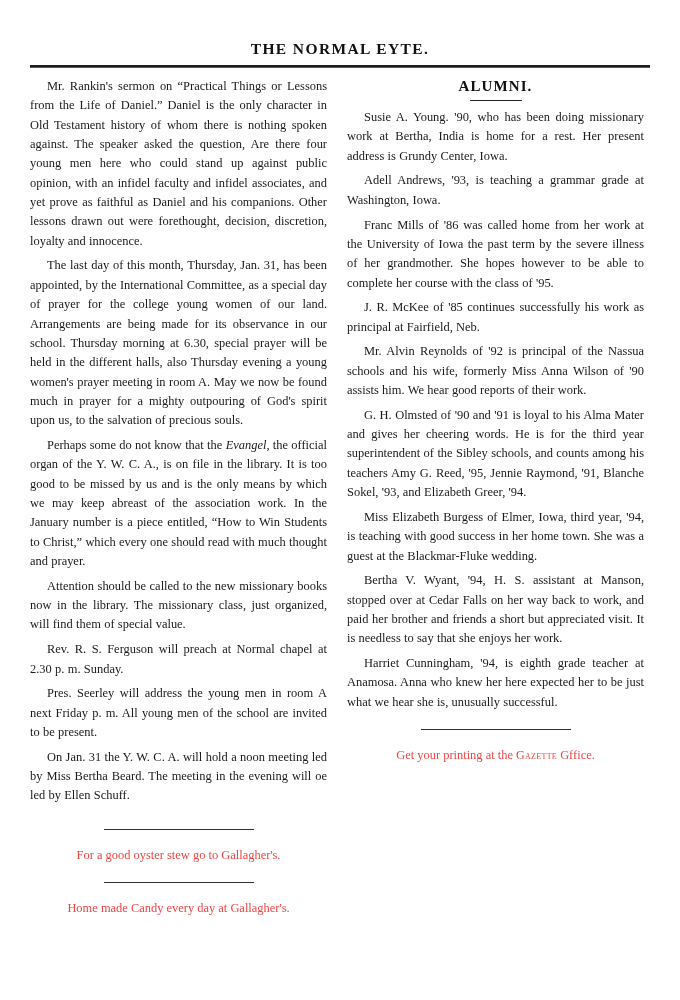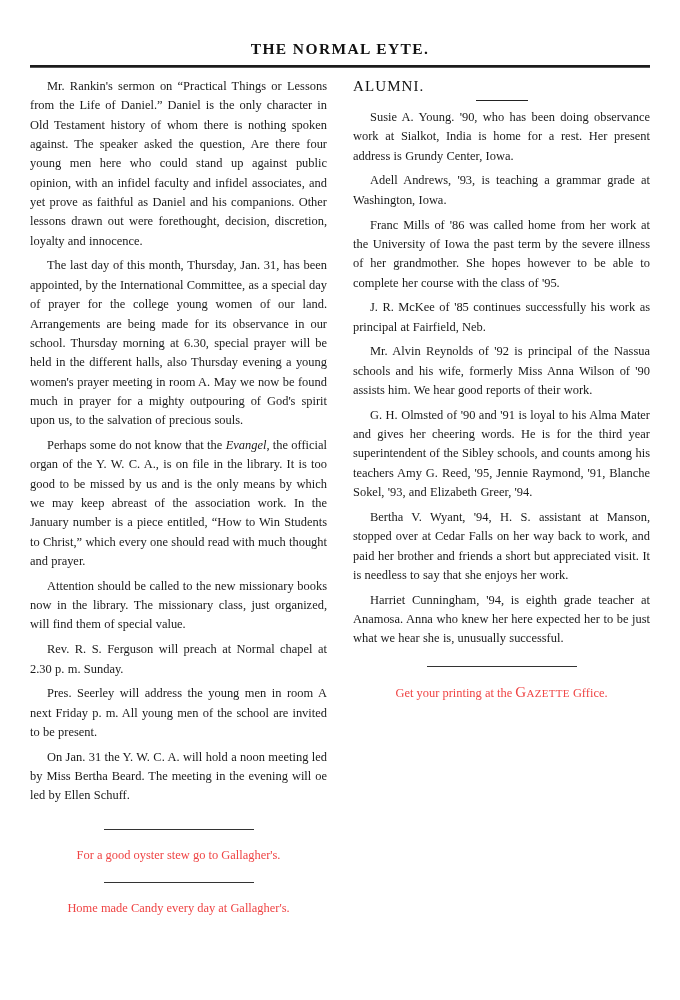--- a/index.html
+++ b/index.html
@@ -40,32 +40,32 @@
     border-top: 2.2px solid #1c1c1c;
     border-bottom: 0.6px solid #555;
     height: 2px;
     box-sizing: border-box;
   }
 
   
   .columns {
     display: flex;
     margin-top: 9px;
-    gap: 26px;
+    gap: 20px;
     align-items: flex-start;
   }
   .col {
     width: 297px;
     flex: 0 0 297px;
   }
 
   .section-head {
-    text-align: left;
+    text-align: center;
     font-size: 15px;
-    font-weight: normal;
+    font-weight: bold;
     letter-spacing: 1.1px;
     margin: 1px 0 0 0;
     color: #111;
   }
   .head-rule {
     width: 52px;
     margin: 5px auto 7px auto;
     border-top: 1.6px solid #222;
   }
 
@@ -81,21 +81,21 @@
   }
   p.para + p.para {
     margin-top: 5.4px;
   }
 
   em.ital {
     font-style: italic;
   }
   span.smallcaps {
     font-variant: small-caps;
-    font-size: 15px;
+    font-size: 12px;
     letter-spacing: 0.3px;
   }
 
   
   .ad-rule {
     width: 150px;
     margin: 17px auto 16px auto;
     border-top: 1.1px solid #333;
   }
   .ad-line {
@@ -139,26 +139,27 @@
         <p class="ad-line">Home made Candy every day at Gallagher's.</p>
       </div>
 
     </div>
 
     <div class="col">
 
       <h2 class="section-head">ALUMNI.</h2>
       <div class="head-rule"></div>
 
-      <p class="para">Susie A. Young. '90, who has been doing observance work at Sialkot, India is home for a rest. Her present address is Grundy Center, Iowa.</p>
+      <p class="para">Susie A. Young. '90, who has been doing missionary work at Bertha, India is home for a rest. Her present address is Grundy Center, Iowa.</p>
       <p class="para">Adell Andrews, '93, is teaching a grammar grade at Washington, Iowa.</p>
       <p class="para">Franc Mills of '86 was called home from her work at the University of Iowa the past term by the severe illness of her grandmother. She hopes however to be able to complete her course with the class of '95.</p>
       <p class="para">J. R. McKee of '85 continues successfully his work as principal at Fairfield, Neb.</p>
       <p class="para">Mr. Alvin Reynolds of '92 is principal of the Nassua schools and his wife, formerly Miss Anna Wilson of '90 assists him. We hear good reports of their work.</p>
       <p class="para">G. H. Olmsted of '90 and '91 is loyal to his Alma Mater and gives her cheering words. He is for the third year superintendent of the Sibley schools, and counts among his teachers Amy G. Reed, '95, Jennie Raymond, '91, Blanche Sokel, '93, and Elizabeth Greer, '94.</p>
+      <p class="para">Miss Elizabeth Burgess of Elmer, Iowa, third year, '94, is teaching with good success in her home town. She was a guest at the Blackmar-Fluke wedding.</p>
       <p class="para">Bertha V. Wyant, '94, H. S. assistant at Manson, stopped over at Cedar Falls on her way back to work, and paid her brother and friends a short but appreciated visit. It is needless to say that she enjoys her work.</p>
       <p class="para">Harriet Cunningham, '94, is eighth grade teacher at Anamosa. Anna who knew her here expected her to be just what we hear she is, unusually successful.</p>
 
       <div class="ad-block-right">
         <div class="ad-rule"></div>
         <p class="ad-line"><span>Get your printing at the </span><span class="smallcaps">Gazette</span><span> Gffice.</span></p>
       </div>
 
     </div>
 

